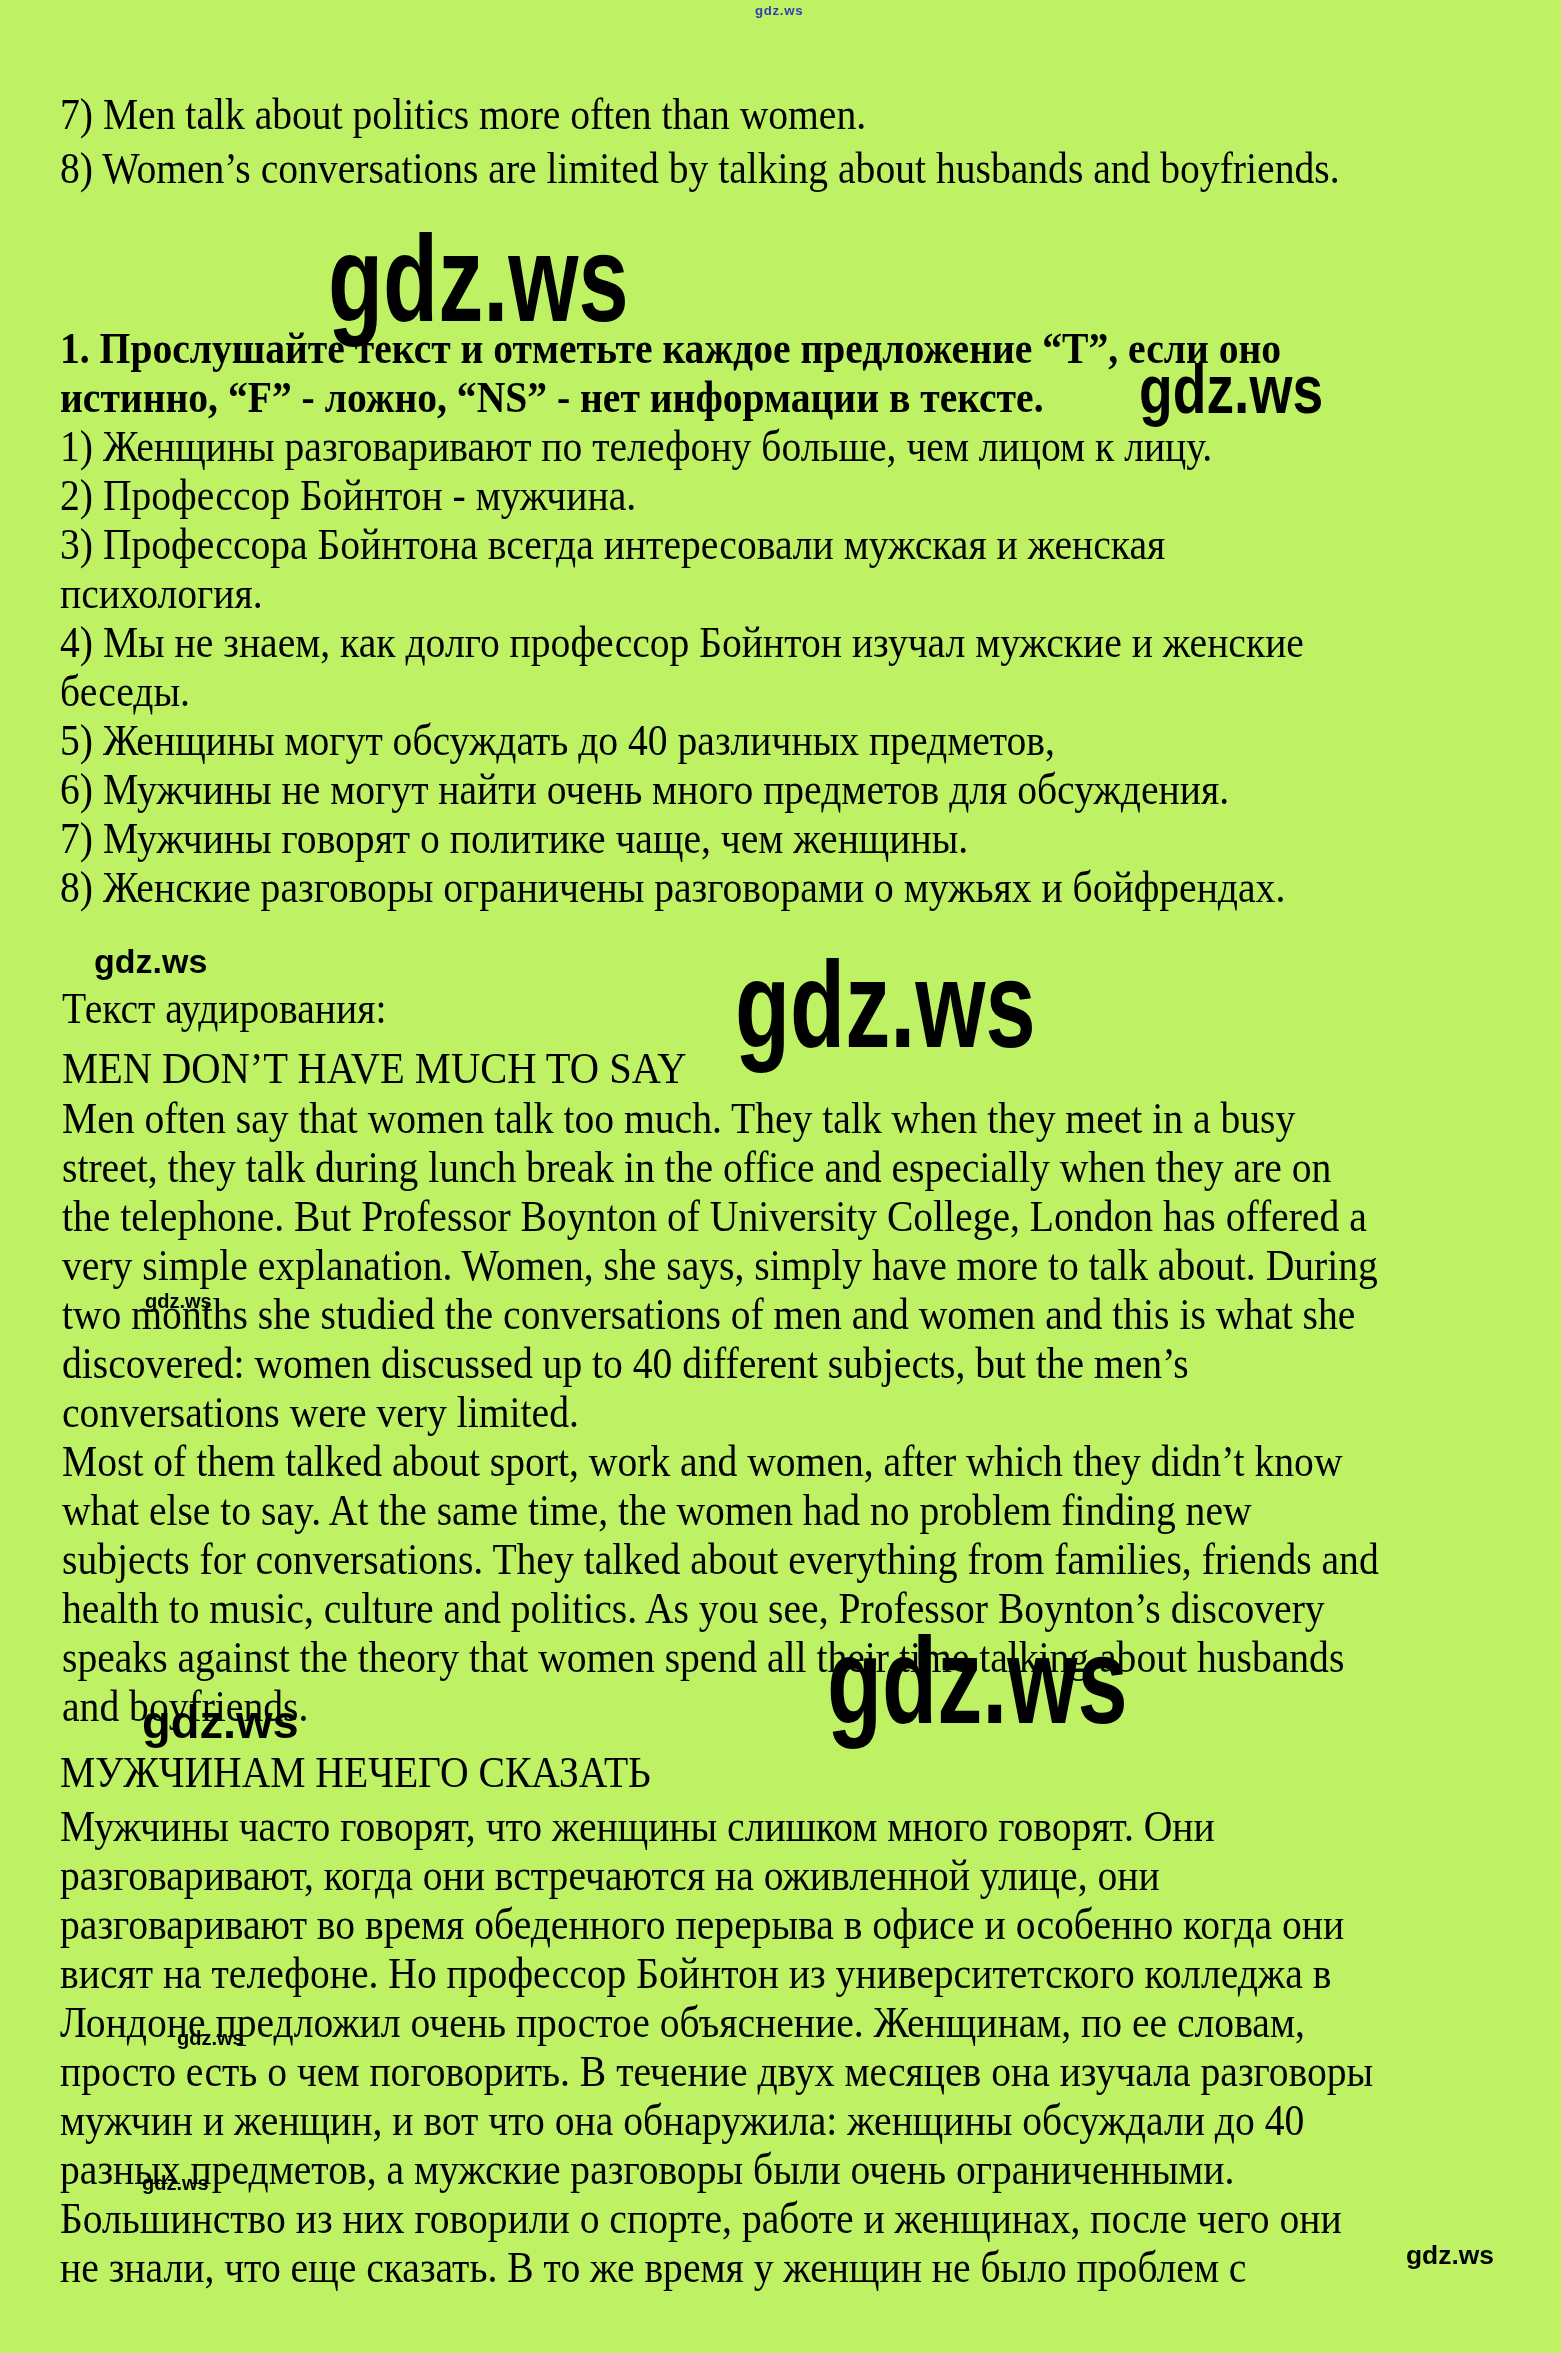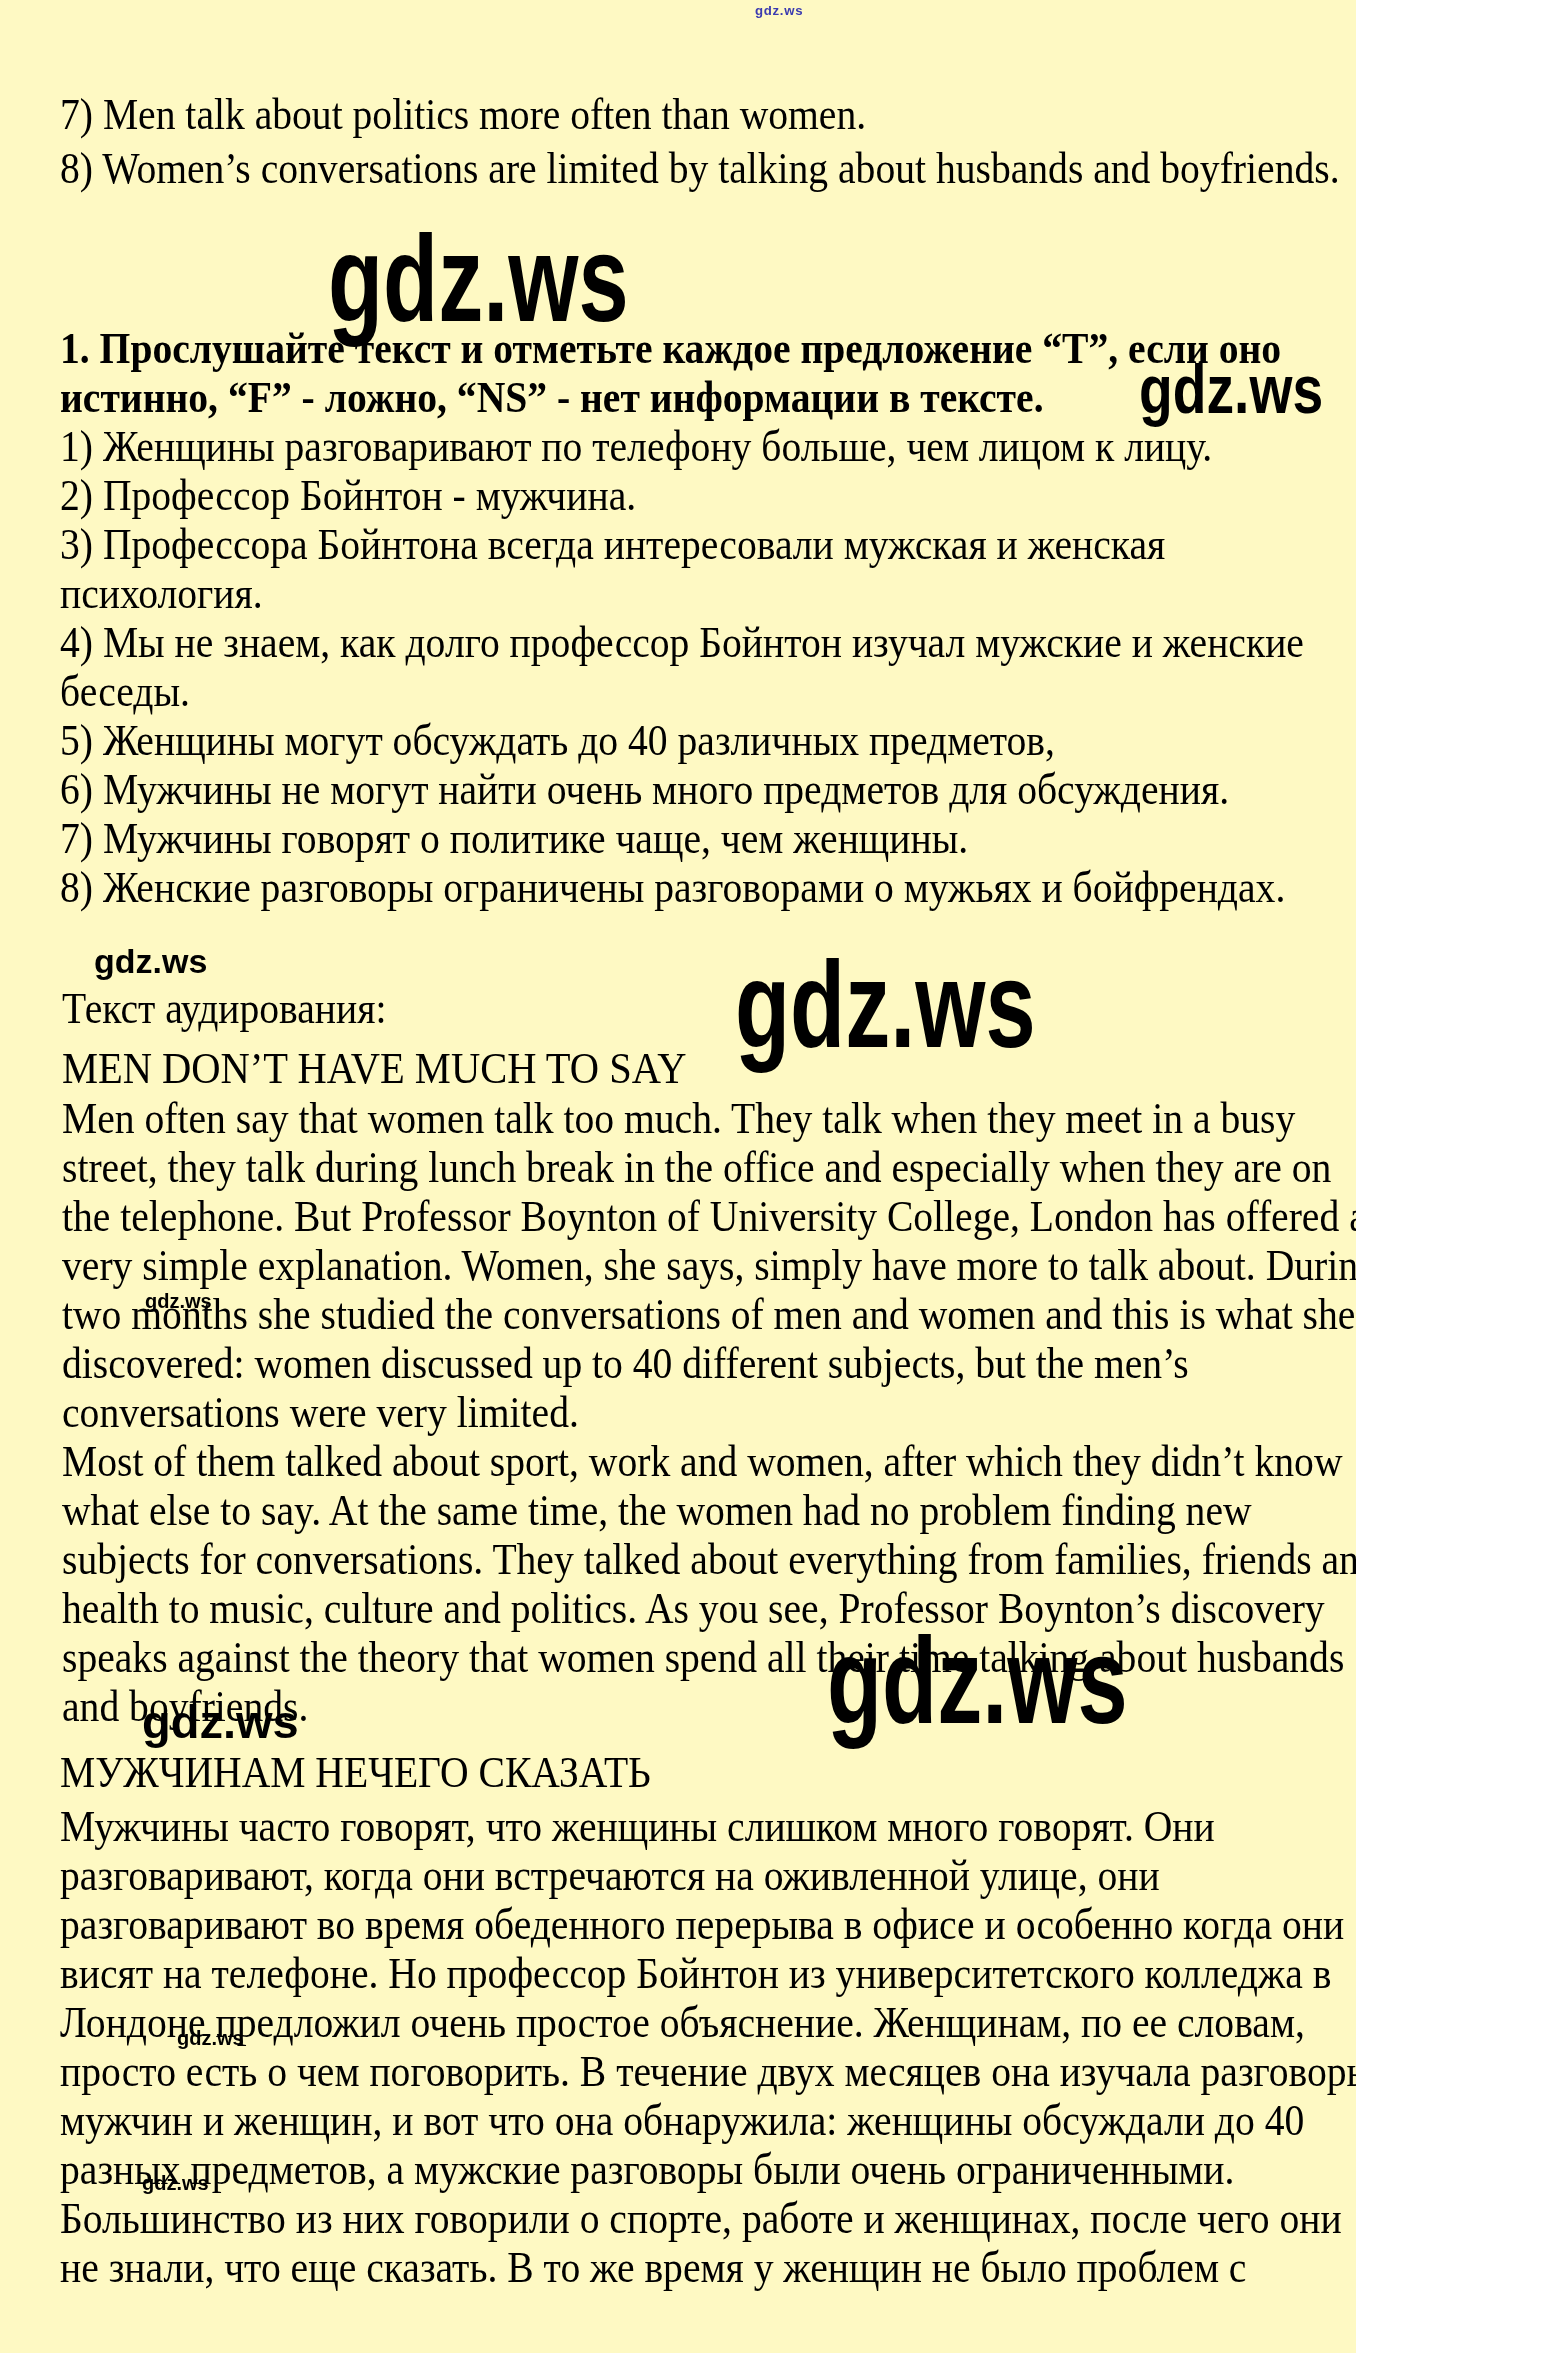--- a/index.html
+++ b/index.html
@@ -2,23 +2,23 @@
 <html style="font-size:11.7px"><head>
 <meta charset="utf-8">
 <style>
   html, body {
     margin: 0;
     padding: 0;
     background: #ffffff;
   }
   #page {
     position: relative;
-    width: 1356px;
+    width: 1561px;
     height: 2354px;
-    background: #fef9c3;
+    background: #bef264;
     overflow: hidden;
     font-family: "Liberation Serif", serif;
     color: #000000;
   }
   
   .txt {
     position: absolute;
     white-space: pre-line;
     font-family: "Liberation Serif", serif;
     font-size: 44px;

